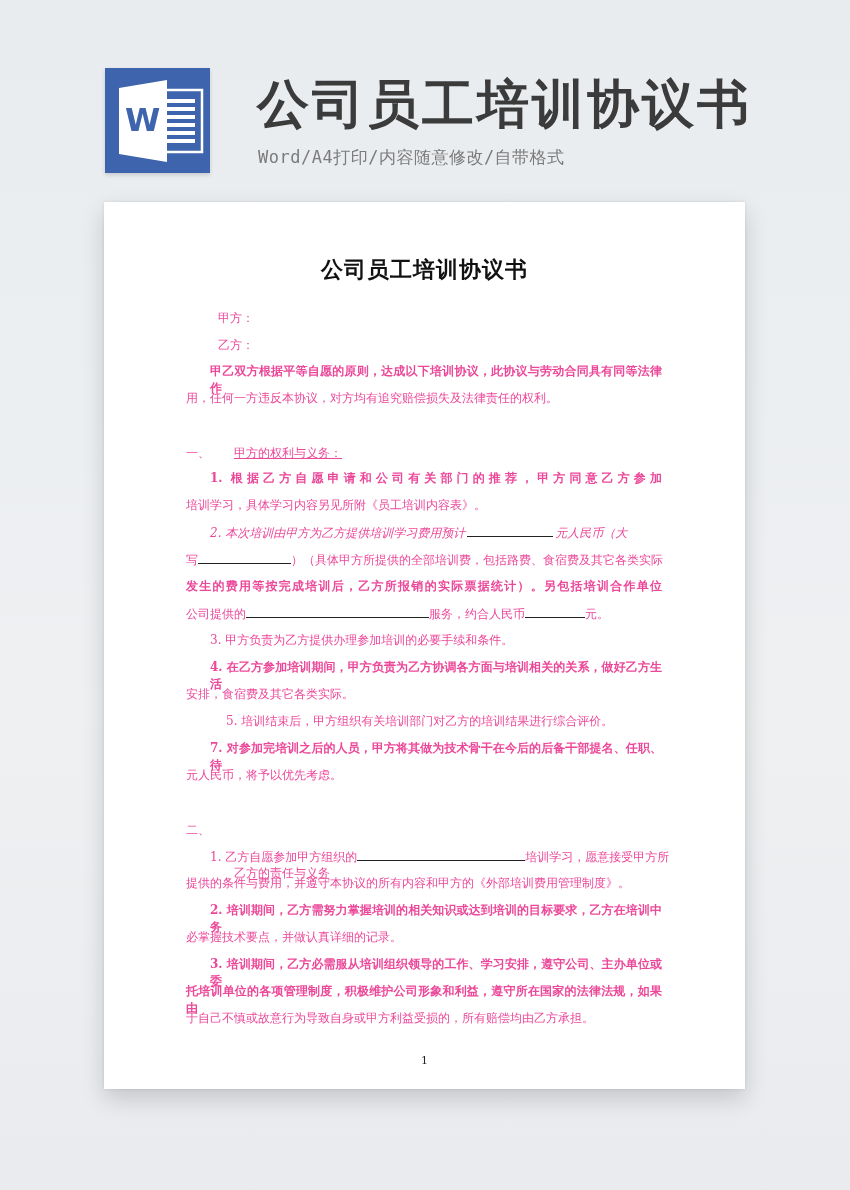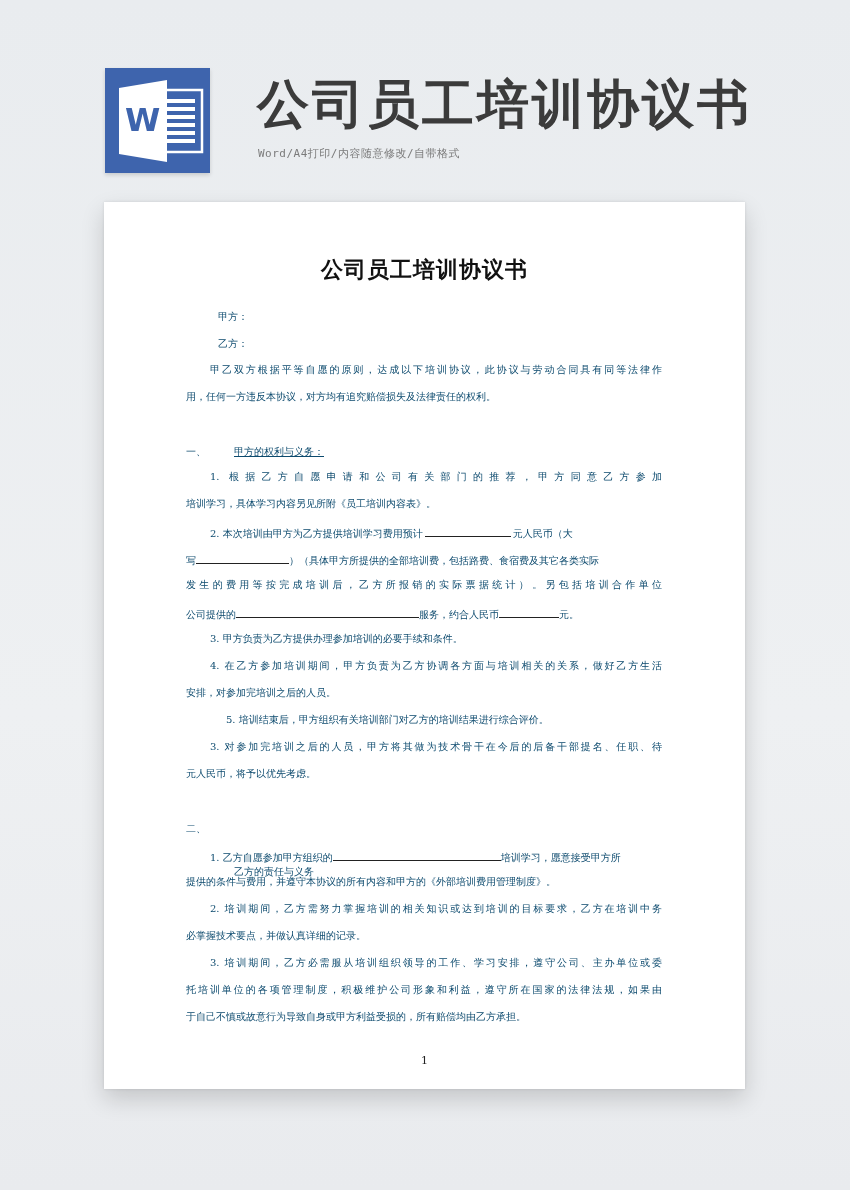--- a/index.html
+++ b/index.html
@@ -13,35 +13,35 @@
     background: #3e64ad; box-shadow: 0 2px 4px rgba(0,0,0,0.15);
   }
   .word-icon svg { position: absolute; left: 0; top: 0; }
   .banner-title {
     position: absolute; left: 257px; top: 70px;
     font-size: 52px; font-weight: bold; color: #3b3b3b; letter-spacing: 3px;
     font-family: "DejaVu Sans", sans-serif;
   }
   .banner-sub {
     position: absolute; left: 258px; top: 146px;
-    font-size: 11px; color: #7b7b7b; letter-spacing: 0.5px;
+    font-size: 17px; color: #7b7b7b; letter-spacing: 0.5px;
     font-family: "DejaVu Sans Mono", monospace;
   }
   .page {
     position: absolute; left: 104px; top: 202px; width: 641px; height: 887px;
     background: #ffffff;
     box-shadow: 0 10px 22px rgba(0,0,0,0.16), 0 0 3px rgba(0,0,0,0.10);
   }
   .doc-title {
     position: absolute; left: 104px; width: 641px; top: 255px; text-align: center;
     font-size: 22px; font-weight: bold; color: #111;
     font-family: "DejaVu Sans", sans-serif; letter-spacing: 1px;
   }
-  .line { position: absolute; white-space: nowrap; font-family: "DejaVu Serif", serif; font-size: 10px; color: #0c4a6e; }
-  .justify { text-align: justify; text-align-last: justify; white-space: normal; }
+  .line { position: absolute; white-space: nowrap; font-family: "DejaVu Serif", serif; font-size: 12px; color: #ec4899; }
+  .justify { text-align: justify; text-align-last: justify; white-space: normal; font-weight: bold; }
   .blank { display: inline-block; border-bottom: 1px solid #222; height: 12px; vertical-align: baseline; }
   .page-num { position: absolute; top: 1054px; left: 104px; width: 641px; text-align: center; font-size: 11px; font-family: "DejaVu Serif", serif; color: #222; }
 </style>
 </head>
 <body>
 
 <div class="word-icon">
   <svg width="105" height="105" viewBox="0 0 105 105">
     <rect x="50" y="22" width="47" height="62" fill="none" stroke="#ffffff" stroke-width="2.5"></rect>
     <g fill="#ffffff">
@@ -67,36 +67,36 @@
 
 <div class="line justify" style="left:210px;top:363px;width:452px;">甲乙双方根据平等自愿的原则，达成以下培训协议，此协议与劳动合同具有同等法律作</div>
 <div class="line" style="left:186px;top:390px;">用，任何一方违反本协议，对方均有追究赔偿损失及法律责任的权利。</div>
 
 <div class="line" style="left:186px;top:445px;">一、</div>
 <div class="line" style="left:234px;top:445px;text-decoration:underline;">甲方的权利与义务：</div>
 
 <div class="line justify" style="left:210px;top:470px;width:452px;">1. 根据乙方自愿申请和公司有关部门的推荐，甲方同意乙方参加</div>
 <div class="line" style="left:186px;top:497px;">培训学习，具体学习内容另见所附《员工培训内容表》。</div>
 
-<div class="line" style="left:210px;top:524px;">
+<div class="line" style="left:210px;top:524px;font-style:italic;">
   <span>2. 本次培训由甲方为乙方提供培训学习费用预计</span><span class="blank" style="width:86px;margin:0 2px;"></span><span>元人民币（大</span>
 </div>
 <div class="line" style="left:186px;top:551px;">
   <span>写</span><span class="blank" style="width:93px;"></span><span>）（具体甲方所提供的全部培训费，包括路费、食宿费及其它各类实际</span>
 </div>
 <div class="line justify" style="left:186px;top:578px;width:476px;">发生的费用等按完成培训后，乙方所报销的实际票据统计）。另包括培训合作单位</div>
 <div class="line" style="left:186px;top:605px;">
   <span>公司提供的</span><span class="blank" style="width:183px;"></span><span>服务，约合人民币</span><span class="blank" style="width:60px;"></span><span>元。</span>
 </div>
 
 <div class="line" style="left:210px;top:632px;">3. 甲方负责为乙方提供办理参加培训的必要手续和条件。</div>
 <div class="line justify" style="left:210px;top:659px;width:452px;">4. 在乙方参加培训期间，甲方负责为乙方协调各方面与培训相关的关系，做好乙方生活</div>
-<div class="line" style="left:186px;top:686px;">安排，对参加完培训之后的人员。</div>
+<div class="line" style="left:186px;top:686px;">安排，食宿费及其它各类实际。</div>
 <div class="line" style="left:226px;top:713px;">5. 培训结束后，甲方组织有关培训部门对乙方的培训结果进行综合评价。</div>
-<div class="line justify" style="left:210px;top:740px;width:452px;">3. 对参加完培训之后的人员，甲方将其做为技术骨干在今后的后备干部提名、任职、待</div>
+<div class="line justify" style="left:210px;top:740px;width:452px;">7. 对参加完培训之后的人员，甲方将其做为技术骨干在今后的后备干部提名、任职、待</div>
 <div class="line" style="left:186px;top:767px;">元人民币，将予以优先考虑。</div>
 
 <div class="line" style="left:186px;top:822px;">二、</div>
 <div class="line" style="left:234px;top:822px;margin-top:43px;">乙方的责任与义务</div>
 
 <div class="line" style="left:210px;top:848px;">
   <span>1. 乙方自愿参加甲方组织的</span><span class="blank" style="width:168px;"></span><span>培训学习，愿意接受甲方所</span>
 </div>
 <div class="line" style="left:186px;top:875px;">提供的条件与费用，并遵守本协议的所有内容和甲方的《外部培训费用管理制度》。</div>
 

